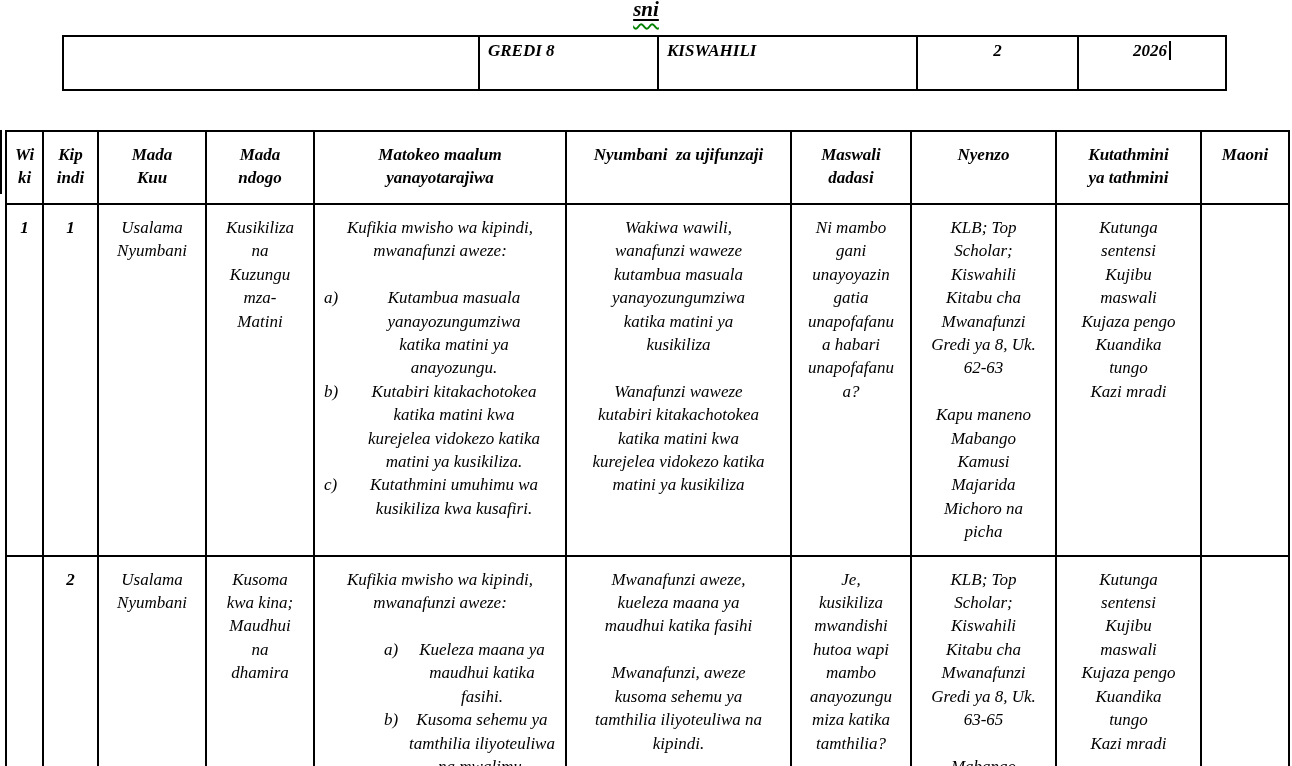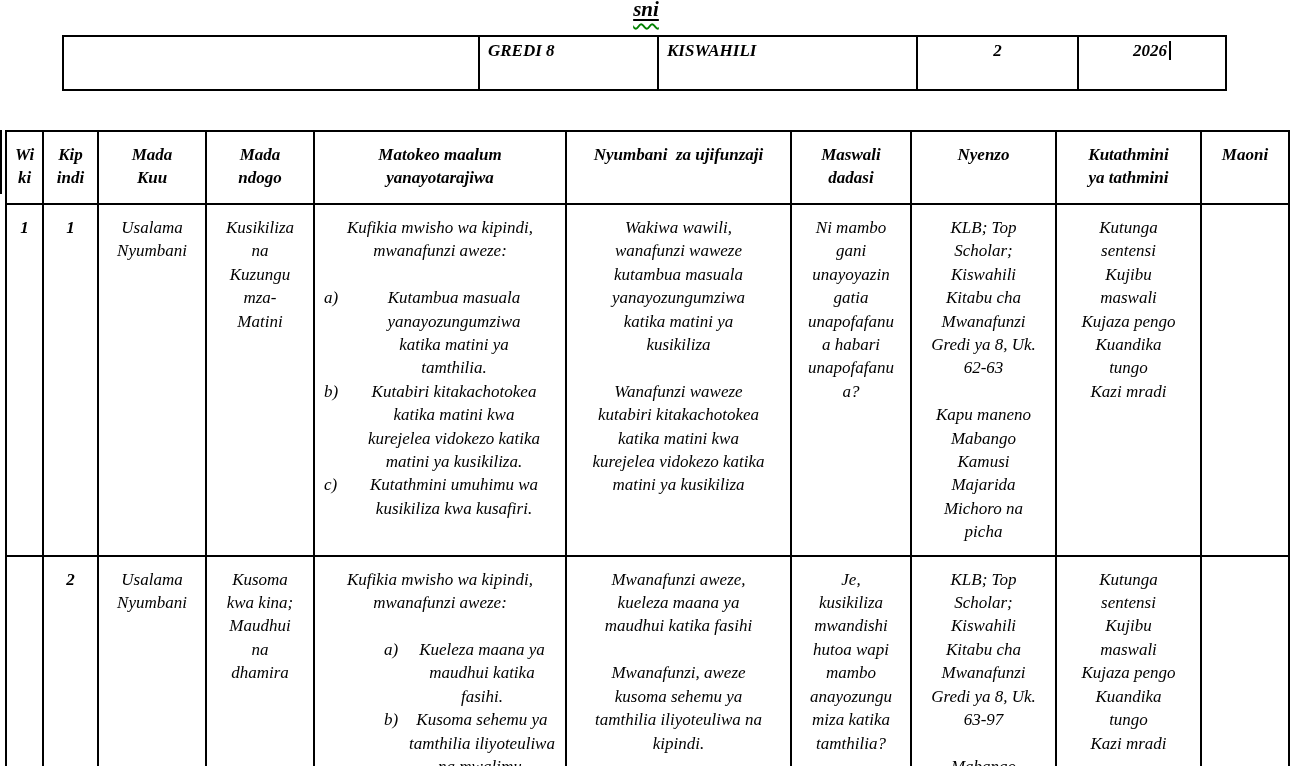--- a/index.html
+++ b/index.html
@@ -156,21 +156,21 @@
           </td>
           <td>
             <div class="ln">Kufikia mwisho wa kipindi,</div>
             <div class="ln">mwanafunzi aweze:</div>
             <div class="ln"></div>
             <div class="li ind1">
               <span class="m">a)</span>
               <div class="ln">Kutambua masuala</div>
               <div class="ln">yanayozungumziwa</div>
               <div class="ln">katika matini ya</div>
-              <div class="ln">tamthilia.</div>
+              <div class="ln">anayozungu.</div>
             </div>
             <div class="li ind1">
               <span class="m">b)</span>
               <div class="ln">Kutabiri kitakachotokea</div>
               <div class="ln">katika matini kwa</div>
               <div class="ln">kurejelea vidokezo katika</div>
               <div class="ln">matini ya kusikiliza.</div>
             </div>
             <div class="li ind1">
               <span class="m">c)</span>
@@ -289,21 +289,21 @@
             <div class="ln">miza katika</div>
             <div class="ln">tamthilia?</div>
           </td>
           <td>
             <div class="ln">KLB; Top</div>
             <div class="ln">Scholar;</div>
             <div class="ln">Kiswahili</div>
             <div class="ln">Kitabu cha</div>
             <div class="ln">Mwanafunzi</div>
             <div class="ln">Gredi ya 8, Uk.</div>
-            <div class="ln">63-97</div>
+            <div class="ln">63-65</div>
             <div class="ln"></div>
             <div class="ln">Mabango</div>
             <div class="ln">Kamusi</div>
           </td>
           <td>
             <div class="ln">Kutunga</div>
             <div class="ln">sentensi</div>
             <div class="ln">Kujibu</div>
             <div class="ln">maswali</div>
             <div class="ln">Kujaza pengo</div>

